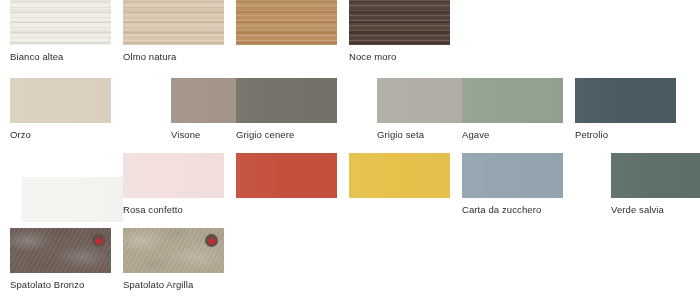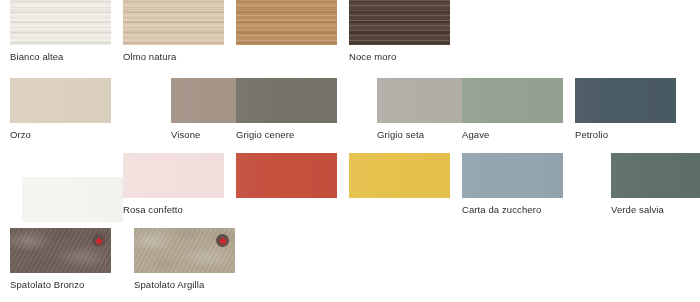--- a/index.html
+++ b/index.html
@@ -226,21 +226,21 @@
         <div class="swatch-chip" title="Spatolato Bronzo" style="background: rgb(111, 95, 88);">
           <div class="plaster"></div>
           <div class="badge" style="background: rgb(95, 79, 74);">
             <svg width="10" height="10" viewBox="0 0 10 10" aria-hidden="true">
               <polygon points="5,0.6 6.25,3.5 9.4,3.8 7,5.9 7.75,9 5,7.35 2.25,9 3,5.9 0.6,3.8 3.75,3.5" fill="#d8232a"></polygon>
             </svg>
           </div>
         </div>
         <span class="swatch-label">Spatolato Bronzo</span>
       </div>
-      <div class="swatch-cell" style="left: 124px;">
+      <div class="swatch-cell" style="left: 113px;">
         <div class="swatch-chip" title="Spatolato Argilla" style="background: rgb(179, 168, 147);">
           <div class="plaster"></div>
           <div class="badge" style="background: rgb(95, 79, 74);">
             <svg width="10" height="10" viewBox="0 0 10 10" aria-hidden="true">
               <polygon points="5,0.6 6.25,3.5 9.4,3.8 7,5.9 7.75,9 5,7.35 2.25,9 3,5.9 0.6,3.8 3.75,3.5" fill="#d8232a"></polygon>
             </svg>
           </div>
         </div>
         <span class="swatch-label">Spatolato Argilla</span>
       </div>

